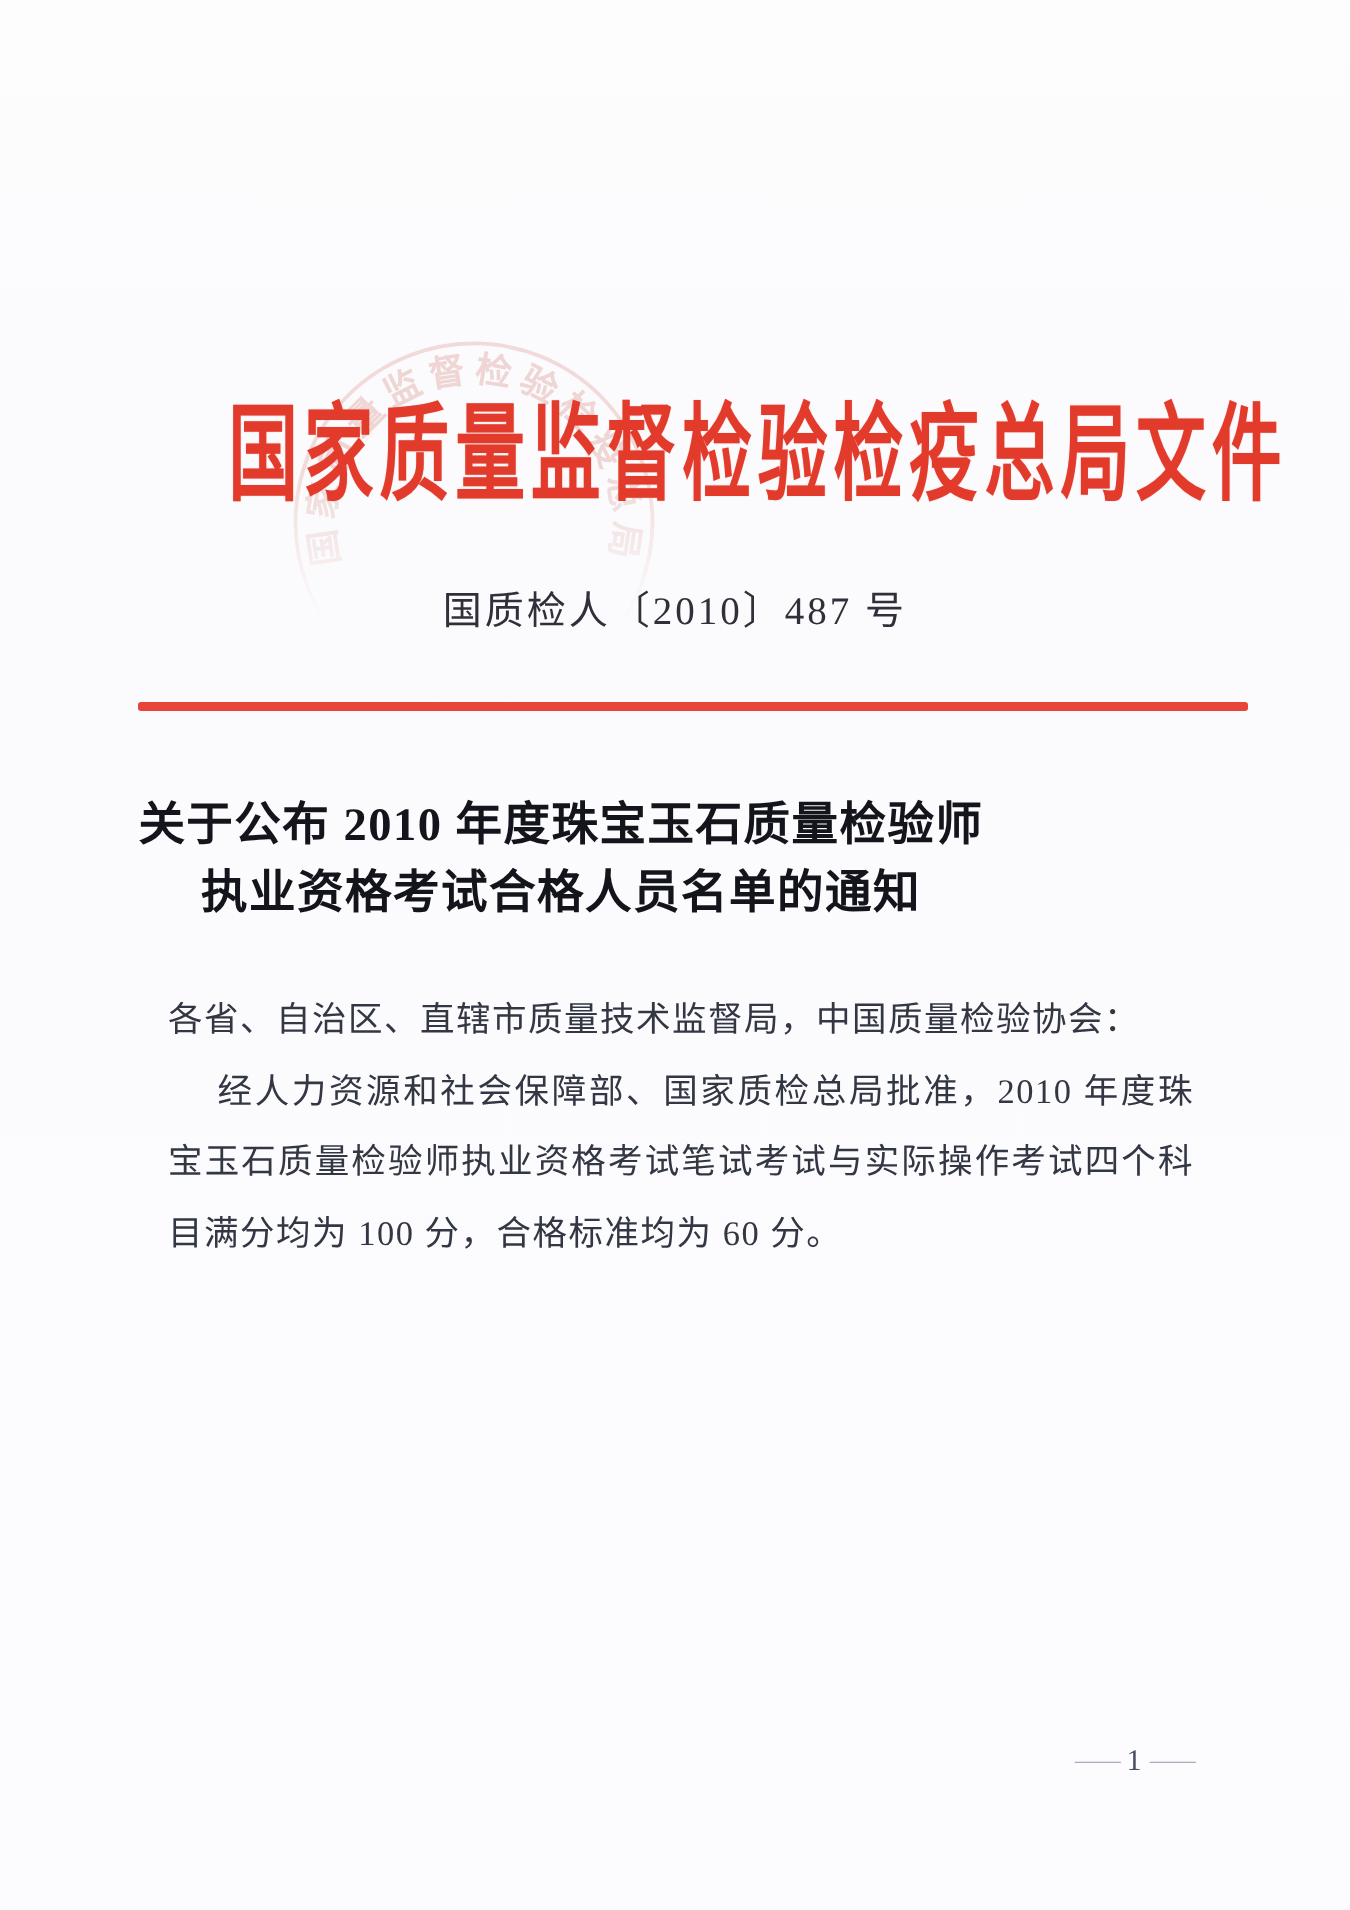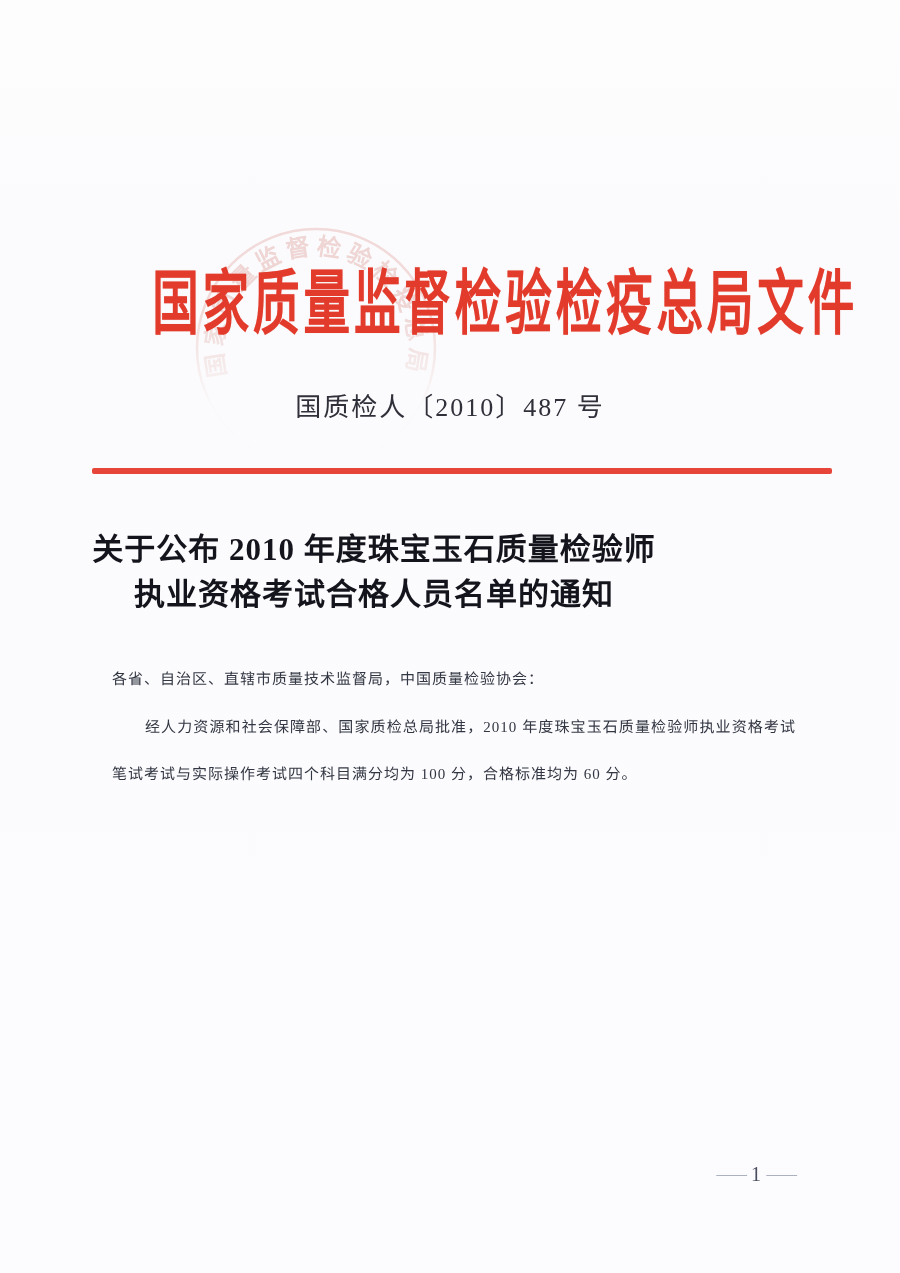--- a/index.html
+++ b/index.html
@@ -49,21 +49,21 @@
   }
   .subject {
     position:absolute; top:527px; left:0; width:748px;
     text-align:center;
     font-size:31px; line-height:45px;
     font-weight:bold; color:#14141c;
     letter-spacing:1px;
   }
   .body-text {
     position:absolute; top:656px; left:112px; width:684px;
-    font-size:15px; line-height:47.5px;
+    font-size:23px; line-height:47.5px;
     color:#333743;
     letter-spacing:1px;
   }
   .body-text p { text-align:justify; }
   .body-text .para { text-indent:33px;font-family:Liberation Serif, serif; }
   .page-no {
     position:absolute; top:1160px; right:110px;
     display:flex; align-items:center; gap:11px;
     font-size:19px; line-height:28px;
   }

